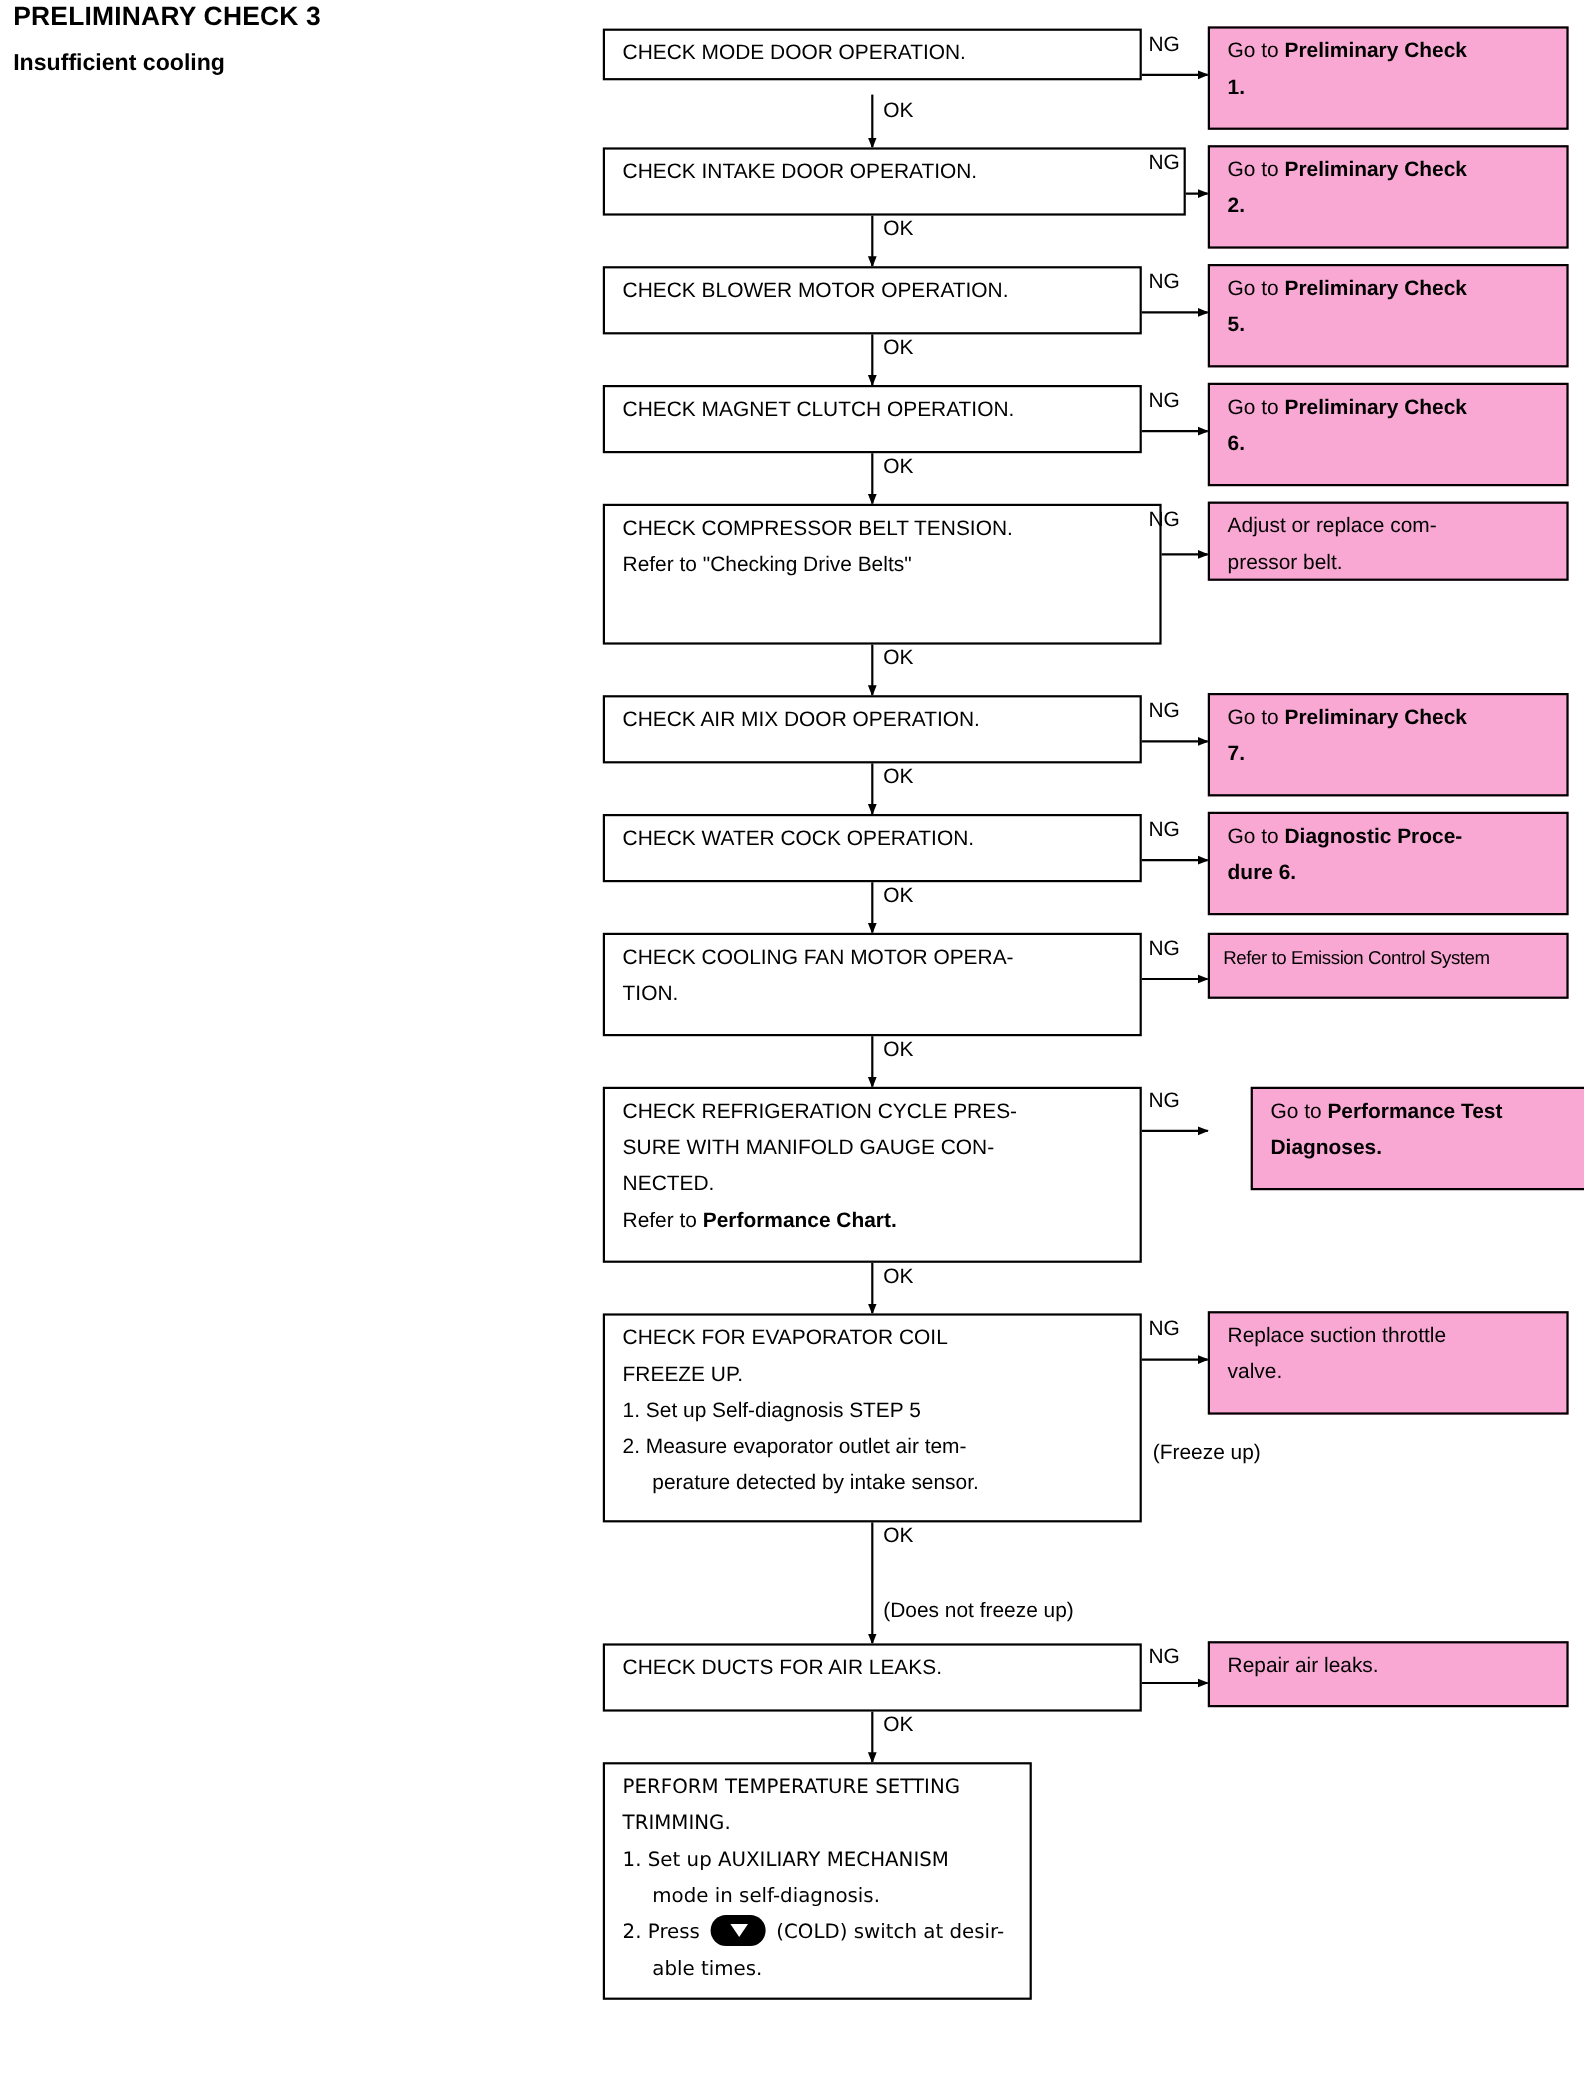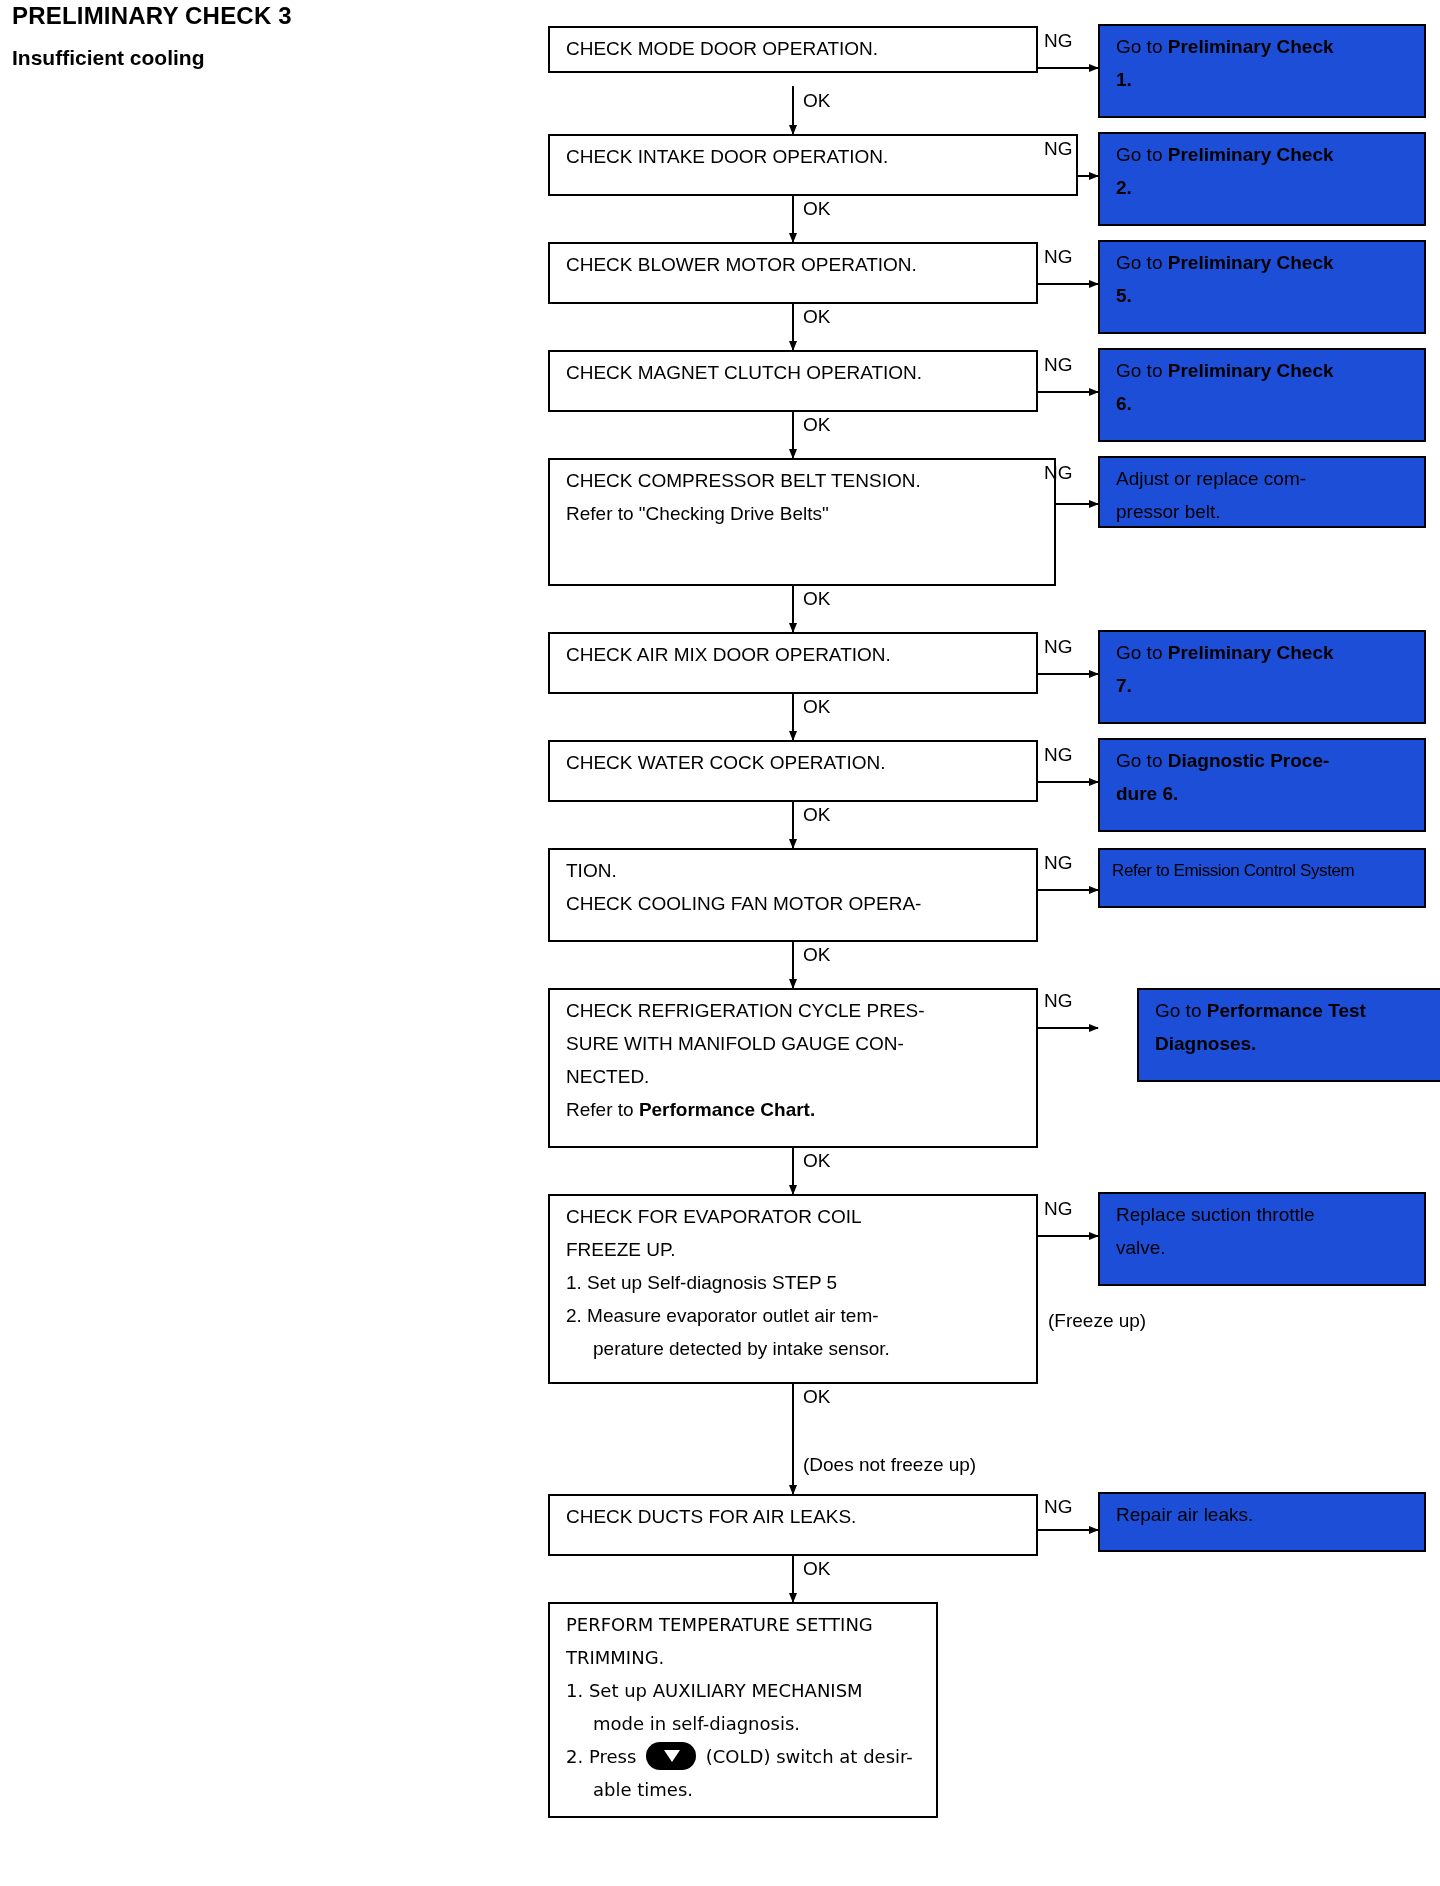--- a/index.html
+++ b/index.html
@@ -2,21 +2,21 @@
 <html><head>
 <meta charset="utf-8">
 <style>
   html, body { margin:0; padding:0; background:#ffffff; }
   body { width:1440px; height:1886px; position:relative; overflow:hidden;
          font-family:"Liberation Sans", sans-serif; color:#000; }
   .title { position:absolute; left:12px; top:2px; font-size:24px; font-weight:bold; letter-spacing:0.2px; }
   .subtitle { position:absolute; left:12px; top:46px; font-size:21px; font-weight:bold; }
   .box { position:absolute; border:2px solid #000; background:#fff; box-sizing:border-box;
          font-size:19px; line-height:33px; padding:4px 14px 0 16px; }
-  .rbox { position:absolute; border:2px solid #000; background:#1d4ed8; box-sizing:border-box;
+  .rbox { position:absolute; border:2px solid #000; background:#f9a8d4; box-sizing:border-box;
           font-size:19px; line-height:33px; padding:4px 10px 0 16px; }
   .rbox.narrow { font-size:17px; padding-left:12px; padding-right:4px; white-space:nowrap; letter-spacing:-0.4px; }
   .line { display:block; }
   .indent { display:block; padding-left:27px; }
   b { font-weight:bold; }
   .lbl { position:absolute; font-size:19px; }
   svg.arrows { position:absolute; left:0; top:0; }
   .cold-btn { display:inline-block; width:50px; height:28px; background:#000; border-radius:14px;
               vertical-align:middle; position:relative; margin:0 4px; top:-2px; }
   .cold-btn::after { content:""; position:absolute; left:18px; top:8px; width:0; height:0;
@@ -127,22 +127,22 @@
   <span class="line">CHECK WATER COCK OPERATION.</span>
 </div>
 <div class="lbl" style="left:1044px;top:744px;">NG</div>
 <div class="rbox" style="left:1098px;top:738px;width:328px;height:94px;">
   <span class="line"><span>Go to </span><b>Diagnostic Proce-</b></span>
   <b class="line">dure 6.</b>
 </div>
 <div class="lbl" style="left:803px;top:804px;">OK</div>
 
 <div class="box" style="left:548px;top:848px;width:490px;height:94px;">
+  <span class="line">CHECK COOLING FAN MOTOR OPERA-</span>
   <span class="line">TION.</span>
-  <span class="line">CHECK COOLING FAN MOTOR OPERA-</span>
 </div>
 <div class="lbl" style="left:1044px;top:852px;">NG</div>
 <div class="rbox narrow" style="left:1098px;top:848px;width:328px;height:60px;">
   <span class="line">Refer to Emission Control System</span>
 </div>
 <div class="lbl" style="left:803px;top:944px;">OK</div>
 
 <div class="box" style="left:548px;top:988px;width:490px;height:160px;">
   <span class="line">CHECK REFRIGERATION CYCLE PRES-</span>
   <span class="line">SURE WITH MANIFOLD GAUGE CON-</span>

